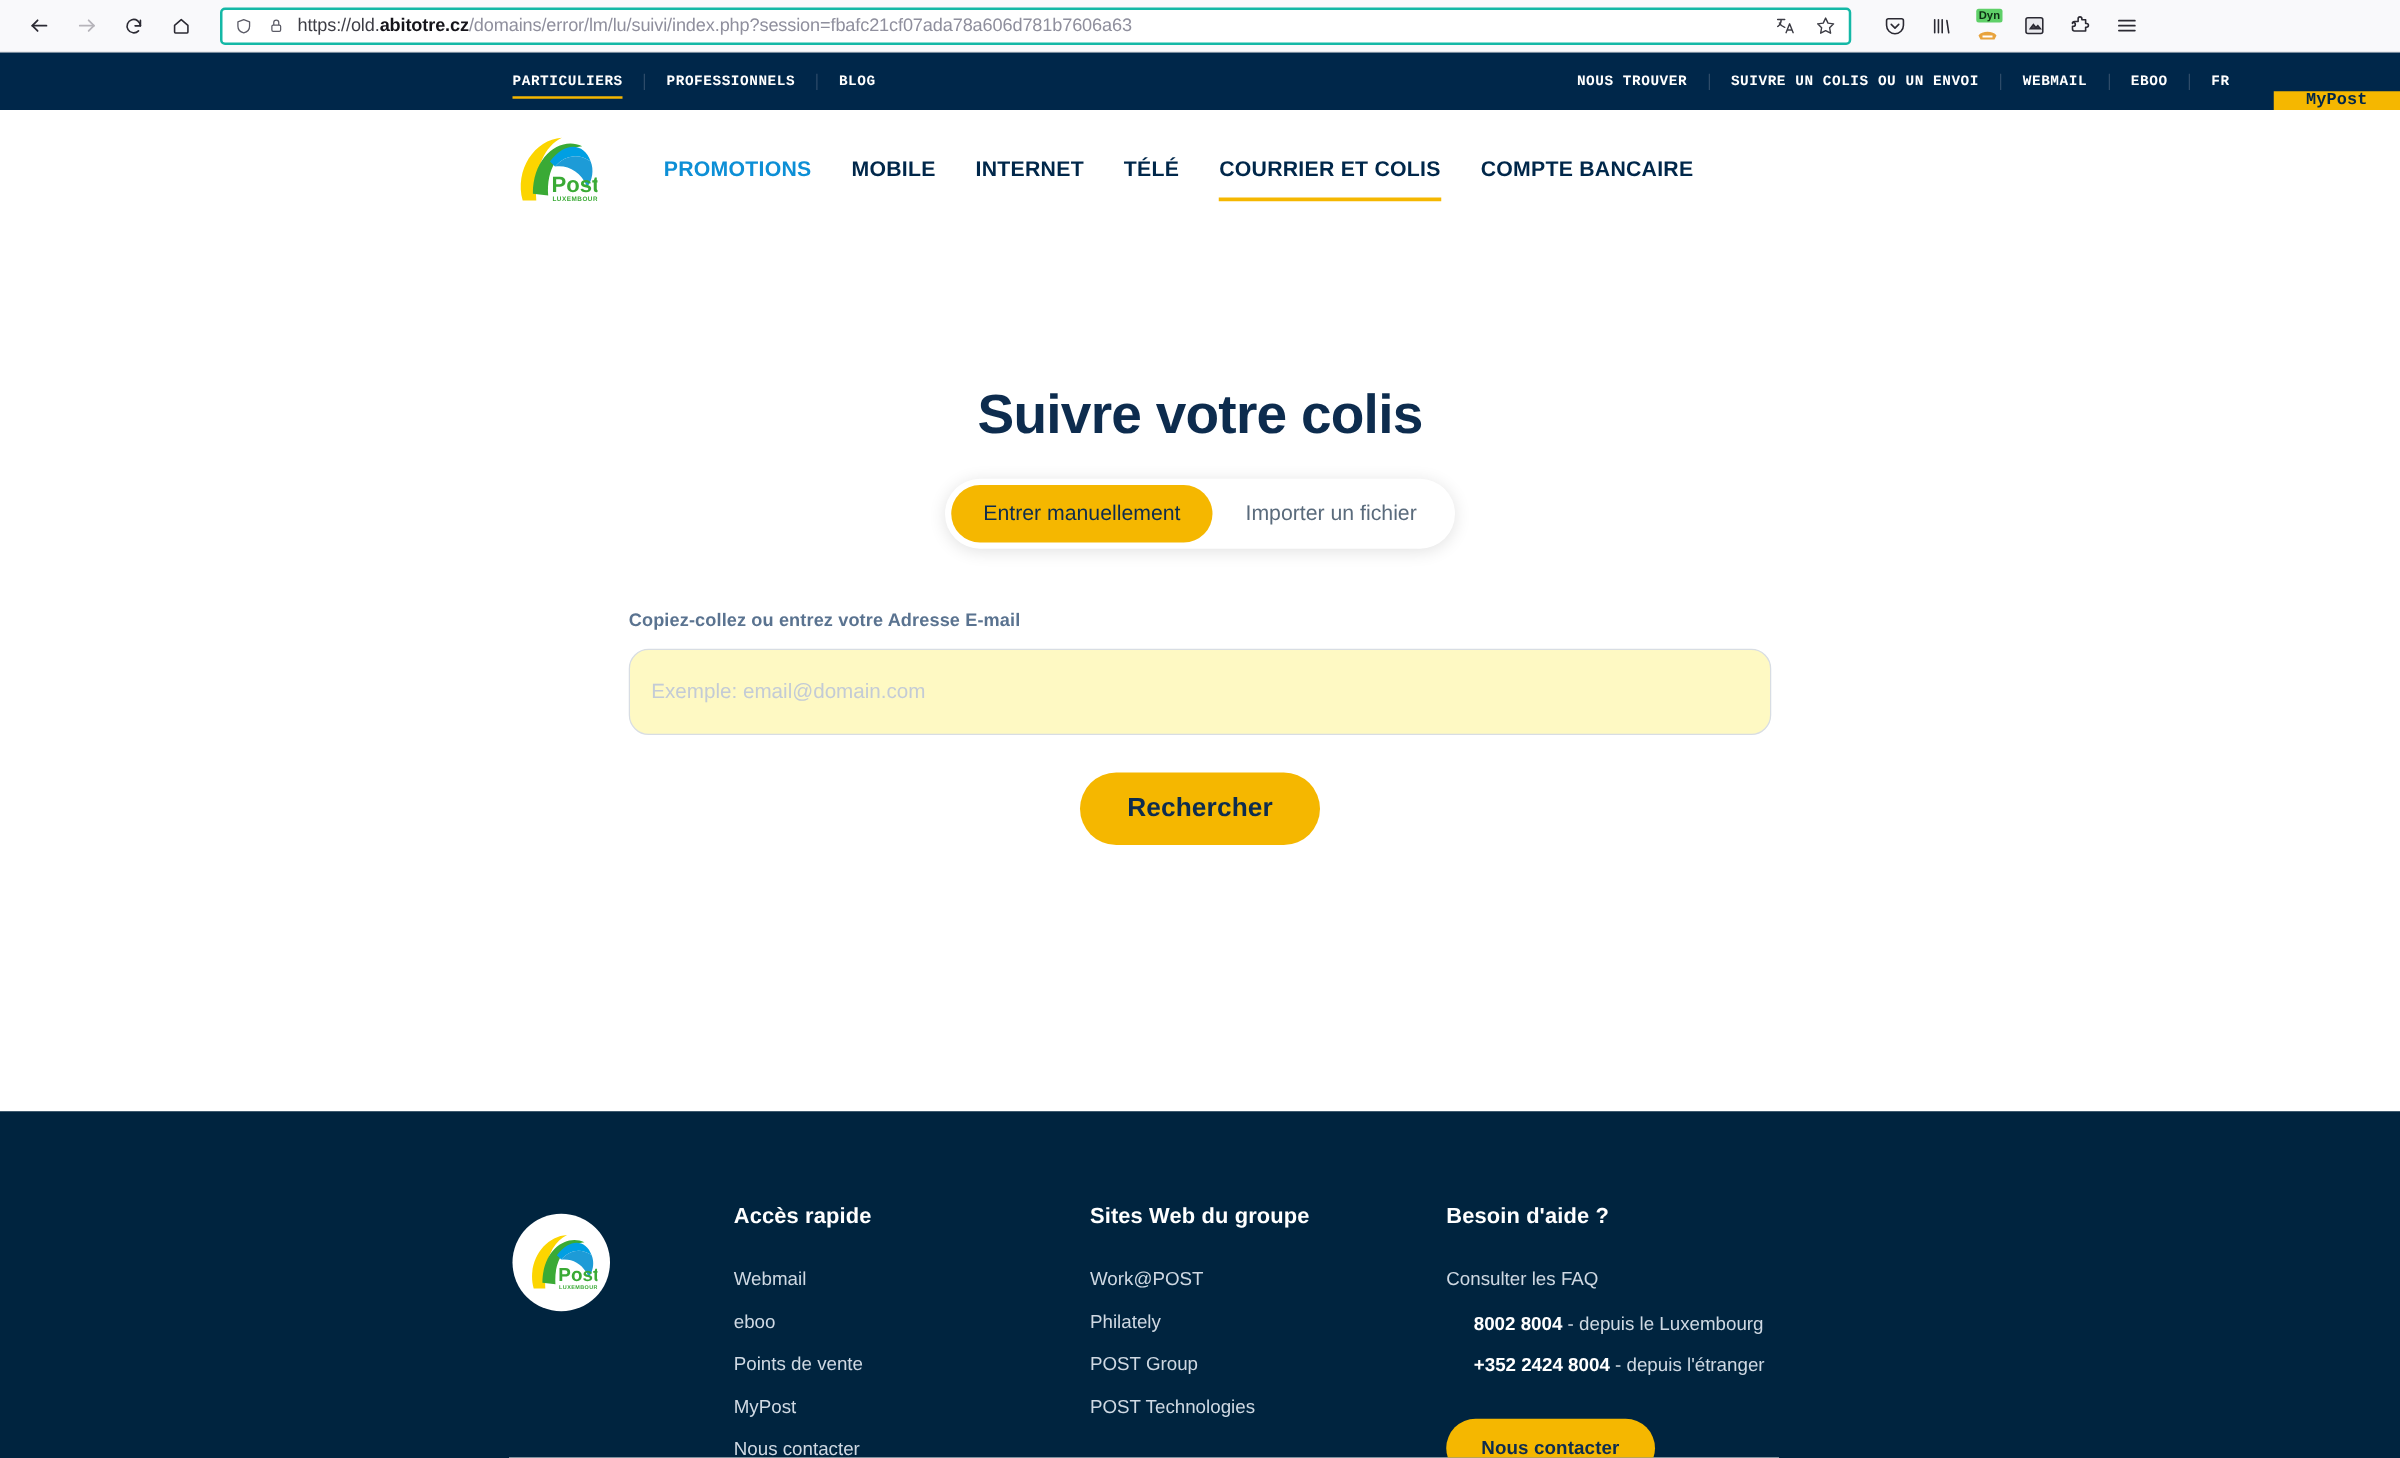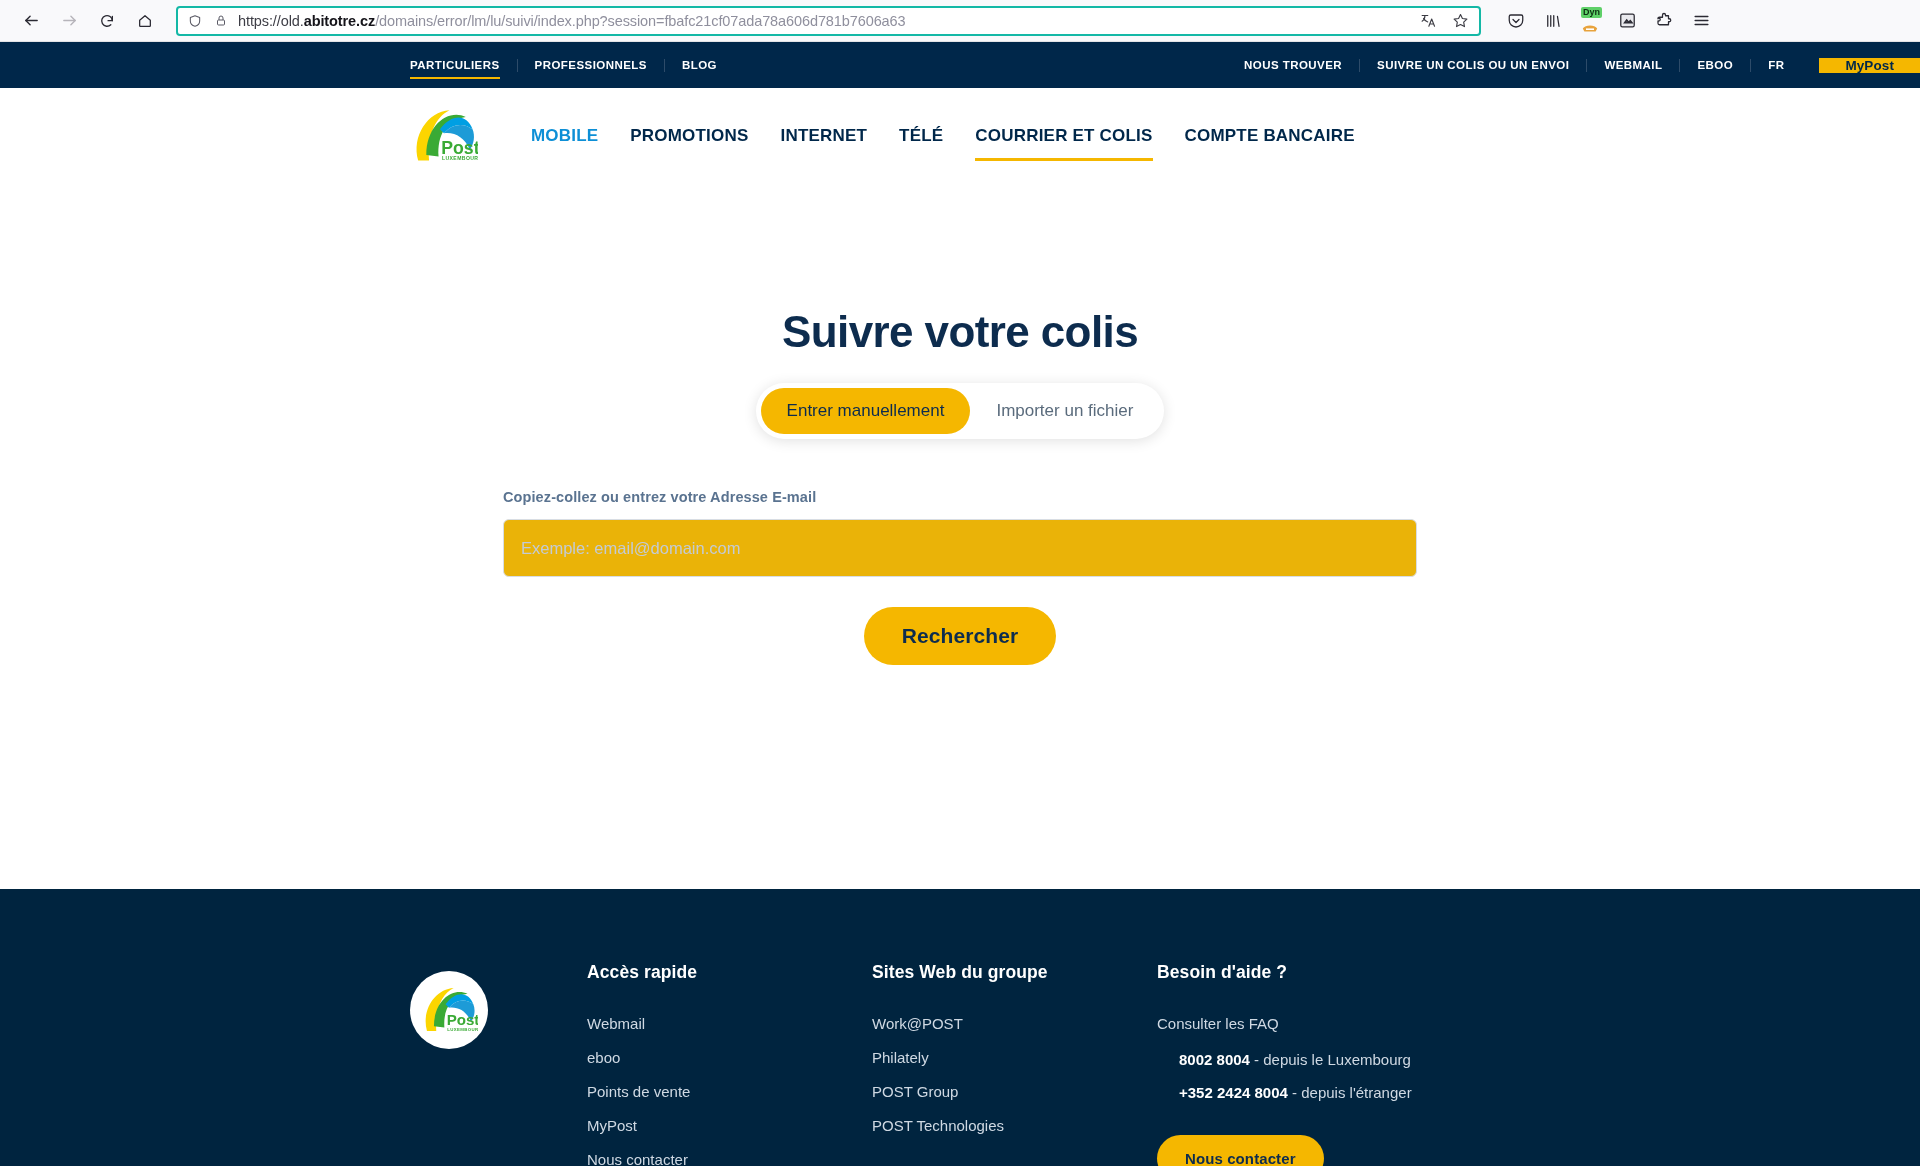--- a/index.html
+++ b/index.html
@@ -87,21 +87,21 @@
 
   
   .topbar {
     height: 46px;
     background: #00274a;
     display: flex;
     align-items: stretch;
     justify-content: space-between;
     padding-left: 410px;
   }
-  .topbar-left, .topbar-right { display: flex; align-items: center; }
+  .topbar-left, .topbar-right { display: flex; align-items: flex-end; font-family: Liberation Mono, monospace; }
   .topbar-right { padding-right: 0; }
   .topbar a {
     color: #ffffff;
     font-size: 11.5px;
     font-weight: 700;
     letter-spacing: 0.45px;
     text-decoration: none;
     padding: 0 17px;
     white-space: nowrap;
     display: flex;
@@ -203,28 +203,28 @@
   .form-block { width: 914px; }
   .field-label {
     font-size: 14.5px;
     font-weight: 700;
     color: #5a7390;
     margin-bottom: 14px;
     letter-spacing: 0.1px;
   }
   .email-input {
     width: 100%;
-    height: 58px;
+    height: 69px;
     border: 1px solid #d8dde3;
-    border-radius: 6px;
+    border-radius: 16px;
     padding: 0 17px;
     font-family: inherit;
     font-size: 16.5px;
     color: #0d2c4e;
-    background: #eab308;
+    background: #fef9c3;
     outline: none;
   }
   .email-input::placeholder { color: #c3cbd6; }
 
   .search-wrap { display: flex; justify-content: center; margin-top: 30px; }
   .btn-yellow {
     background: #f5b700;
     color: #0d2c4e;
     border: none;
     font-family: inherit;
@@ -405,22 +405,22 @@
     <svg viewBox="0 0 100 100" width="100%" height="100%">
       <path d="M12 86 C2 50 26 14 58 12 C38 22 26 46 28 86 Z" fill="#fcd500"></path>
       <path d="M24 78 C24 34 56 10 82 22 C52 26 40 50 42 80 Z" fill="#3aaa35"></path>
       <path d="M44 40 C62 16 84 18 92 40 C78 30 62 32 50 46 Z" fill="#009fe3"></path>
       <path d="M50 46 C62 32 78 30 92 40 C96 50 94 62 88 70 C80 52 66 44 50 46 Z" fill="#1d9bd7"></path>
       <text x="46" y="76" font-family="Liberation Sans, sans-serif" font-size="26" font-weight="bold" fill="#3aaa35">Post</text>
       <text x="47" y="86" font-family="Liberation Sans, sans-serif" font-size="7.5" font-weight="bold" fill="#3aaa35" letter-spacing="0.6">LUXEMBOURG</text>
     </svg>
   </div>
   <div class="nav-links">
+    <a>PROMOTIONS</a>
     <a>MOBILE</a>
-    <a>PROMOTIONS</a>
     <a>INTERNET</a>
     <a>TÉLÉ</a>
     <a class="active">COURRIER ET COLIS</a>
     <a>COMPTE BANCAIRE</a>
   </div>
 </div>
 
 <div class="main">
   <h1 class="page-title">Suivre votre colis</h1>
 

